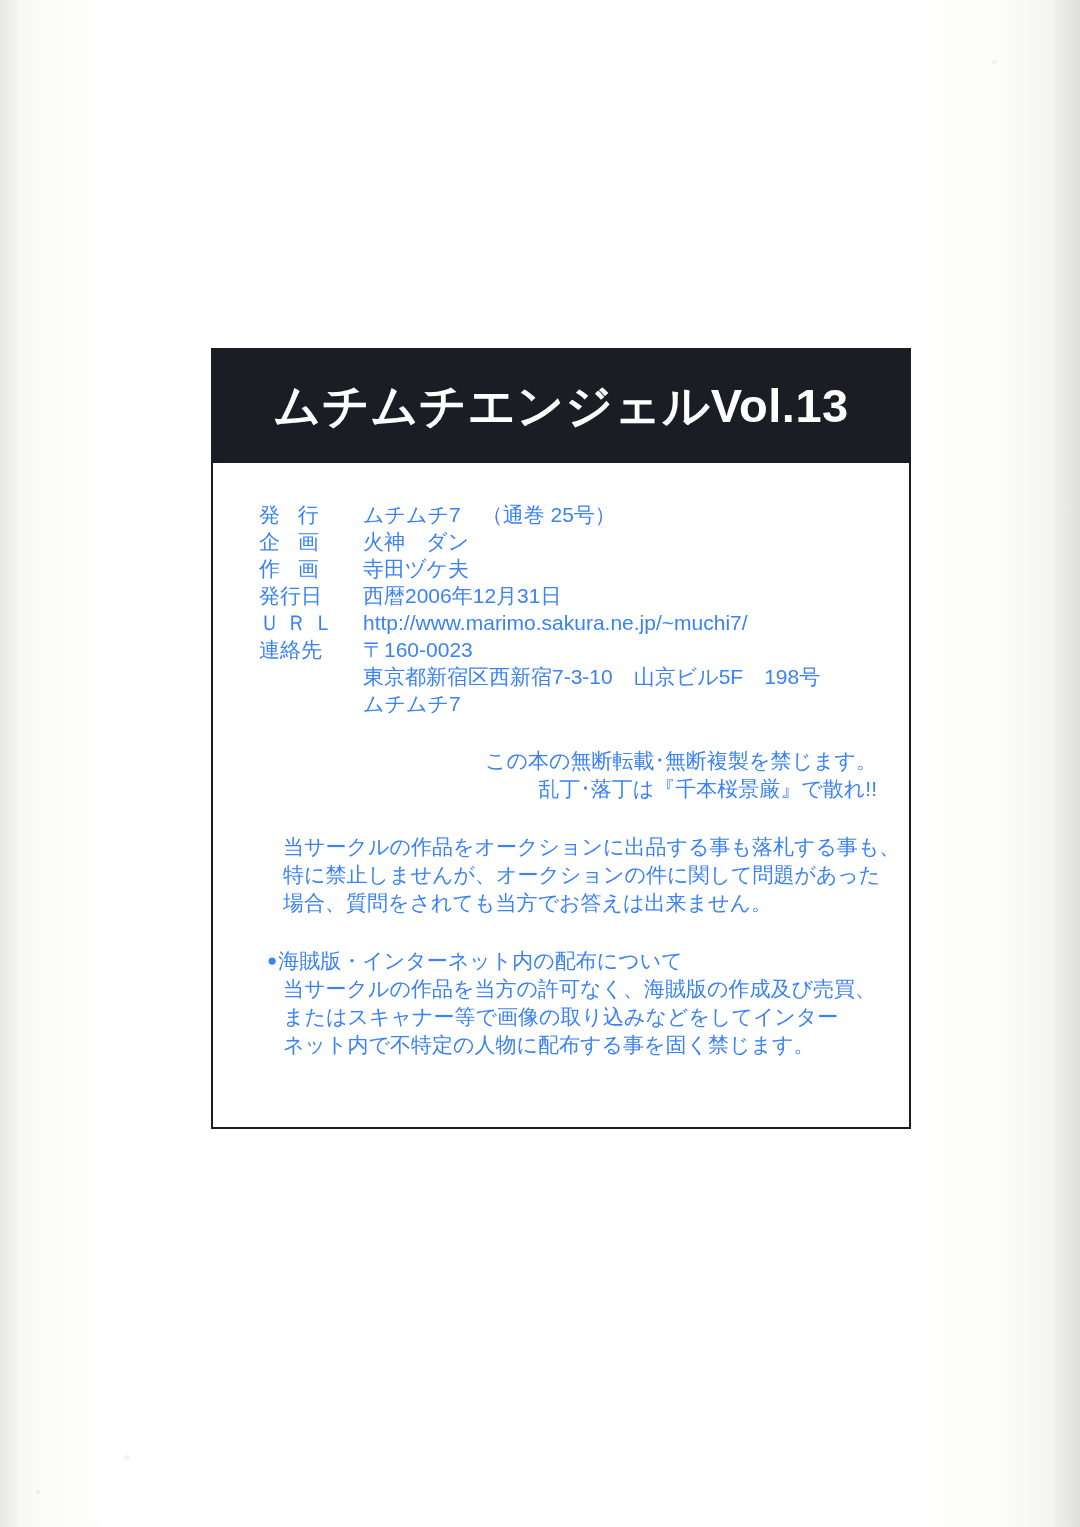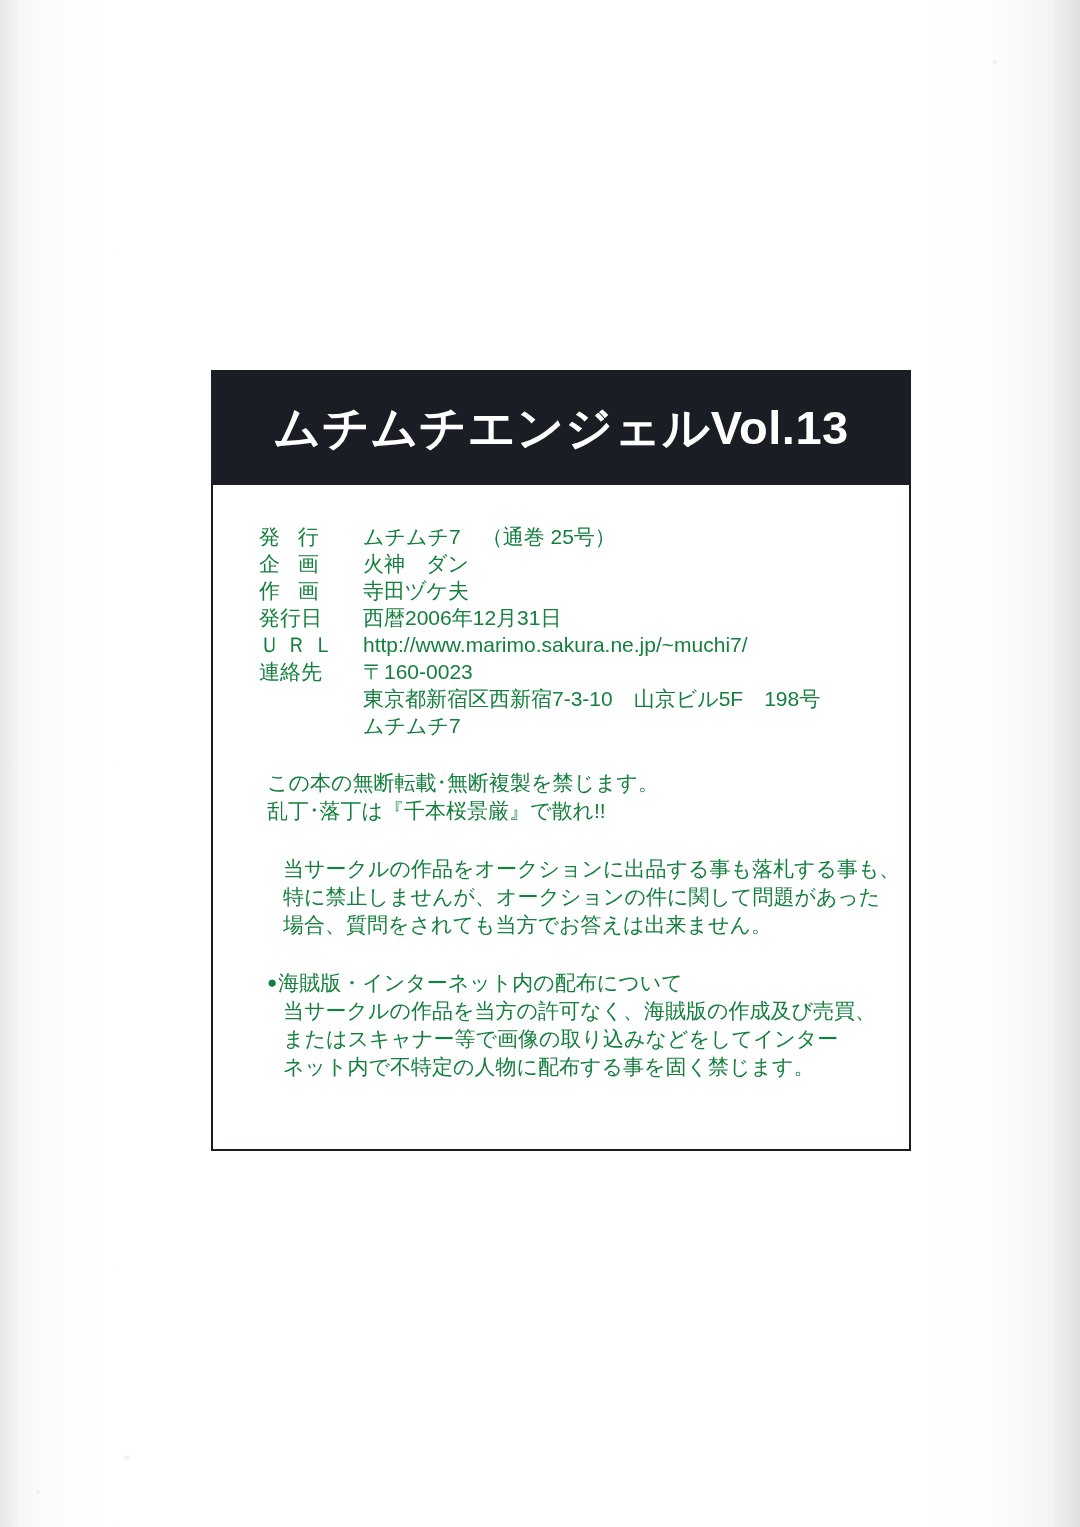--- a/index.html
+++ b/index.html
@@ -35,42 +35,42 @@
     left: 0;
     width: 18px;
     height: 1527px;
     background: linear-gradient(to left, rgba(0,0,0,0.01), rgba(0,0,0,0.05));
   }
 
   
   .colophon {
     position: absolute;
     left: 211px;
-    top: 370px;
+    top: 348px;
     width: 700px;
     height: 781px;
     border: 2px solid #1b1d24;
     box-sizing: border-box;
     background: #ffffff;
   }
   .colophon-title {
     height: 113px;
     background: #1b1d24;
     color: #ffffff;
     display: flex;
     align-items: center;
     justify-content: center;
     font-size: 47px;
     font-weight: bold;
     letter-spacing: 0.5px;
     white-space: nowrap;
   }
   .colophon-body {
     padding: 38px 32px 0 46px;
-    color: #15803d;
+    color: #3b82f6;
   }
 
   
   .imprint {
     font-size: 21px;
     line-height: 27px;
   }
   .imprint-row {
     display: flex;
     align-items: flex-start;
@@ -94,21 +94,21 @@
 
   .block-gap-1 { height: 30px; }
   .block-gap-2 { height: 30px; }
   .block-gap-3 { height: 30px; }
 
   .notice {
     font-size: 21px;
     line-height: 28px;
     padding-left: 8px;
   }
-  .notice-line { white-space: nowrap; }
+  .notice-line { white-space: nowrap; text-align: right; }
 
   .section {
     font-size: 21px;
     line-height: 28px;
     padding-left: 8px;
   }
   .section-head {
     white-space: nowrap;
   }
   .bullet {

